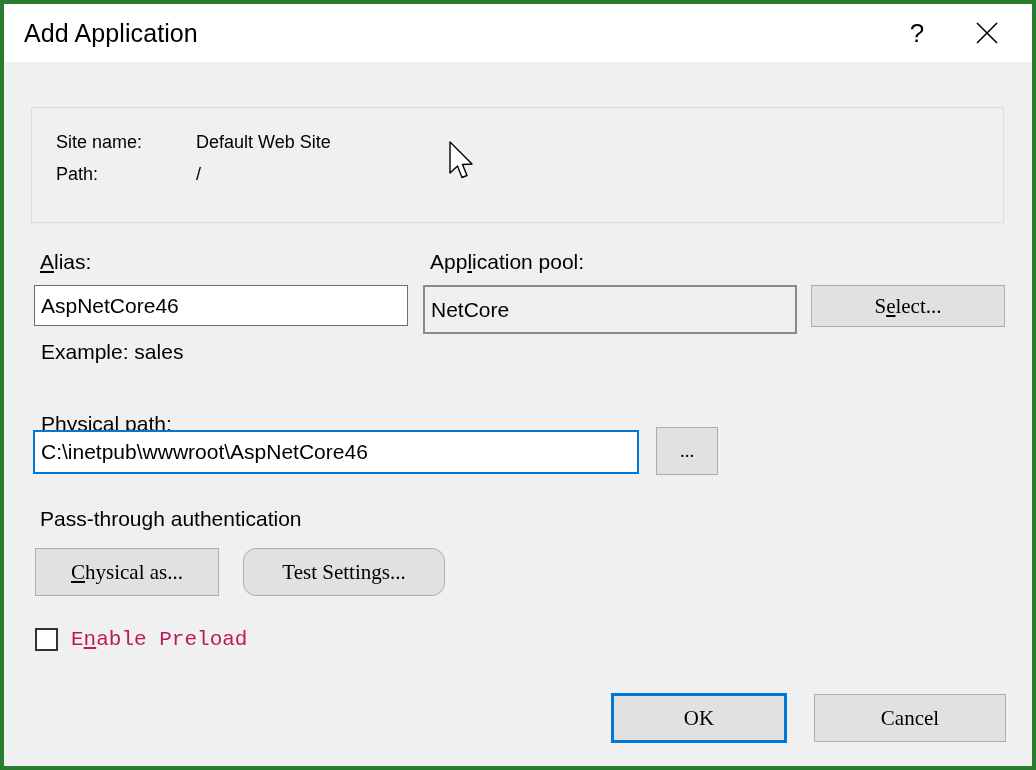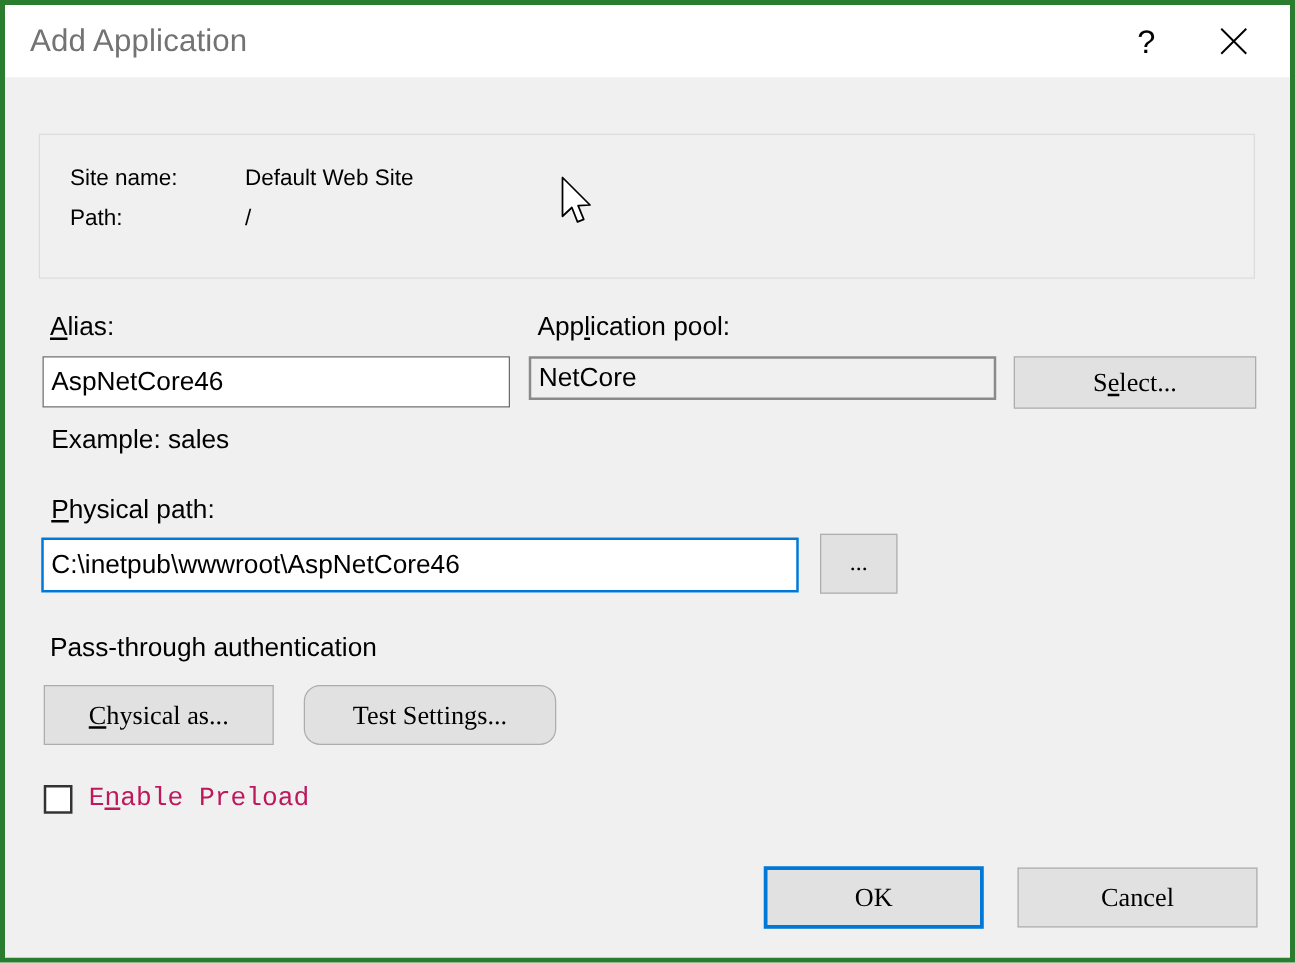--- a/index.html
+++ b/index.html
@@ -34,21 +34,21 @@
     top: 0;
     right: 0;
     height: 58px;
     background: #ffffff;
   }
   .title-text {
     position: absolute;
     left: 20px;
     top: 15px;
     font-size: 25px;
-    color: #737373;
+    color: #000000;
     white-space: nowrap;
     letter-spacing: 0.1px;
   }
   .title-btn {
     position: absolute;
     top: 0;
     height: 58px;
     width: 62px;
     background: transparent;
     border: none;
@@ -203,24 +203,24 @@
       <div class="site-row site-value row1">Default Web Site</div>
       <div class="site-row site-label row2">Path:</div>
       <div class="site-row site-value row2">/</div>
     </div>
 
     <div class="field-label" style="left:36px; top:188px;"><span></span><u>A</u><span>lias:</span></div>
     <input class="textbox" type="text" style="left: 30px; top: 223px; width: 374px; height: 41px;" value="AspNetCore46">
     <div class="field-label" style="left:37px; top:278px;">Example: sales</div>
 
     <div class="field-label" style="left:426px; top:188px;"><span>App</span><u>l</u><span>ication pool:</span></div>
-    <input class="textbox readonlyish" type="text" readonly="" style="left: 419px; top: 223px; width: 374px; height: 35px;" value="NetCore">
+    <input class="textbox readonlyish" type="text" readonly="" style="left: 419px; top: 223px; width: 374px; height: 49px;" value="NetCore">
     <button class="btn" style="left:807px; top:223px; width:194px; height:42px;"><span>S</span><u>e</u><span>lect...</span></button>
 
-    <div class="field-label" style="left:37px; top:334px;"><span></span><u>P</u><span>hysical path:</span></div>
+    <div class="field-label" style="left:37px; top:350px;"><span></span><u>P</u><span>hysical path:</span></div>
     <input class="textbox focused" type="text" style="left: 29px; top: 368px; width: 606px; height: 44px;" value="C:\inetpub\wwwroot\AspNetCore46">
     <button class="btn" style="left:652px; top:365px; width:62px; height:48px; font-size:19px;">...</button>
 
     <div class="field-label" style="left:36px; top:445px;">Pass-through authentication</div>
     <button class="btn" style="left:31px; top:486px; width:184px; height:48px;"><span></span><u>C</u><span>hysical as...</span></button>
     <button class="btn" style="left:239px; top:486px; width:202px; height:48px;border-radius:13px;"><span>Test Settin</span><u>g</u><span>s...</span></button>
 
     <div class="checkbox-wrap" style="left:31px; top:566px;">
       <span class="checkbox-box"></span>
       <span class="checkbox-label"><span>E</span><u>n</u><span>able Preload</span></span>

